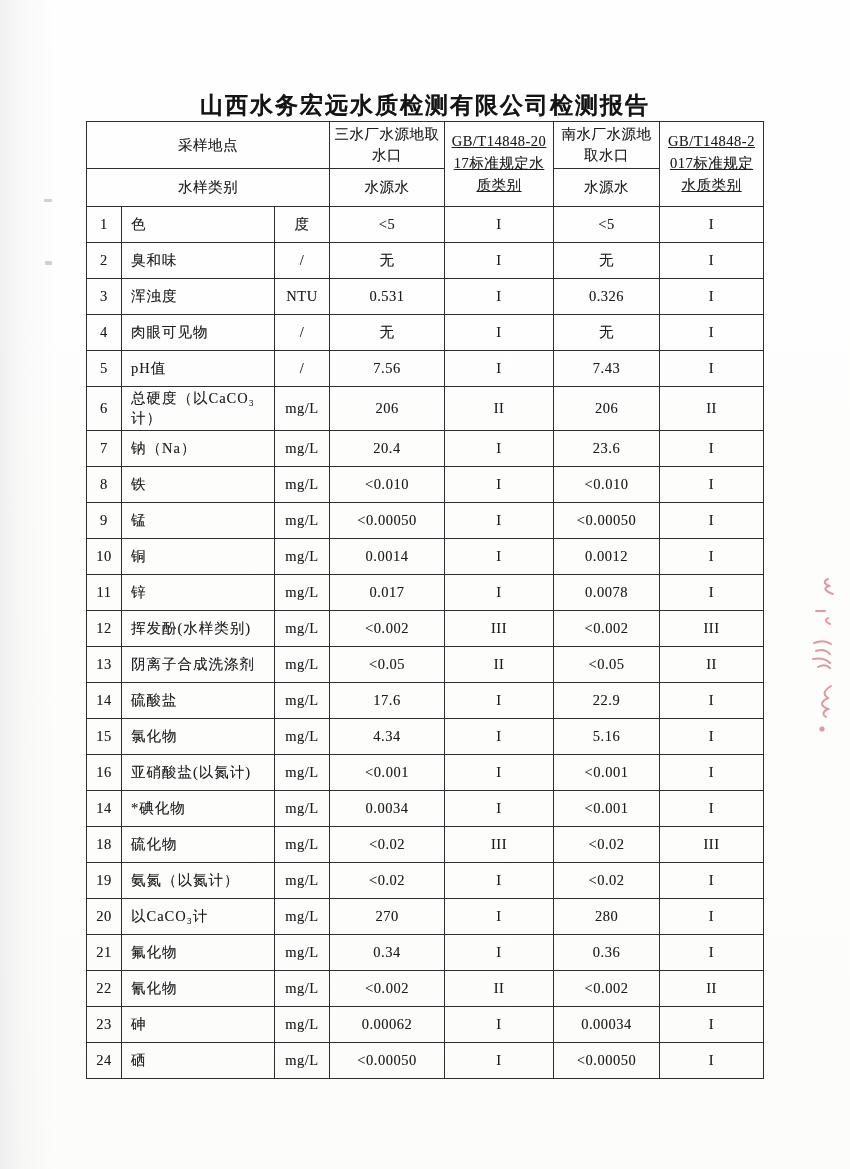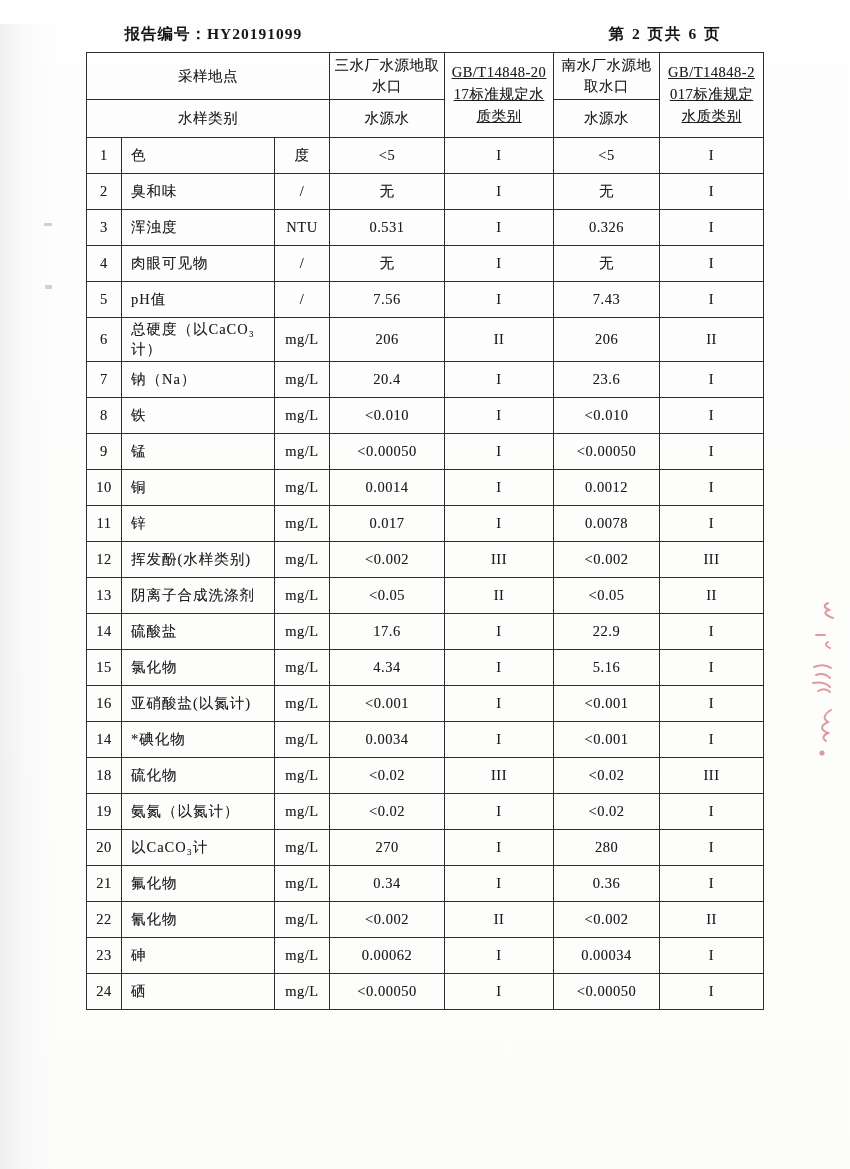--- a/index.html
+++ b/index.html
@@ -91,27 +91,22 @@
     border-radius: 1px;
   }
   .speck-1 { left: 44px; top: 199px; width: 8px; height: 3px; }
   .speck-2 { left: 45px; top: 261px; width: 7px; height: 4px; }
 </style>
 </head>
 <body>
 
 <div class="page">
 
-
-  <div class="meta-row">
-    <div class="meta-left">
-      <span>报告编号：</span><span>HY20191099</span>
-    </div>
-    <div class="meta-right">第 2 页共 6 页</div>
-  </div>
+  <div class="title">山西水务宏远水质检测有限公司检测报告</div>
+
 
   <table class="report">
     <colgroup>
       <col class="c-no">
         <col class="c-name">
         <col class="c-unit">
       <col class="c-v1">
         <col class="c-c1">
         <col class="c-v2">
         <col class="c-c2">

